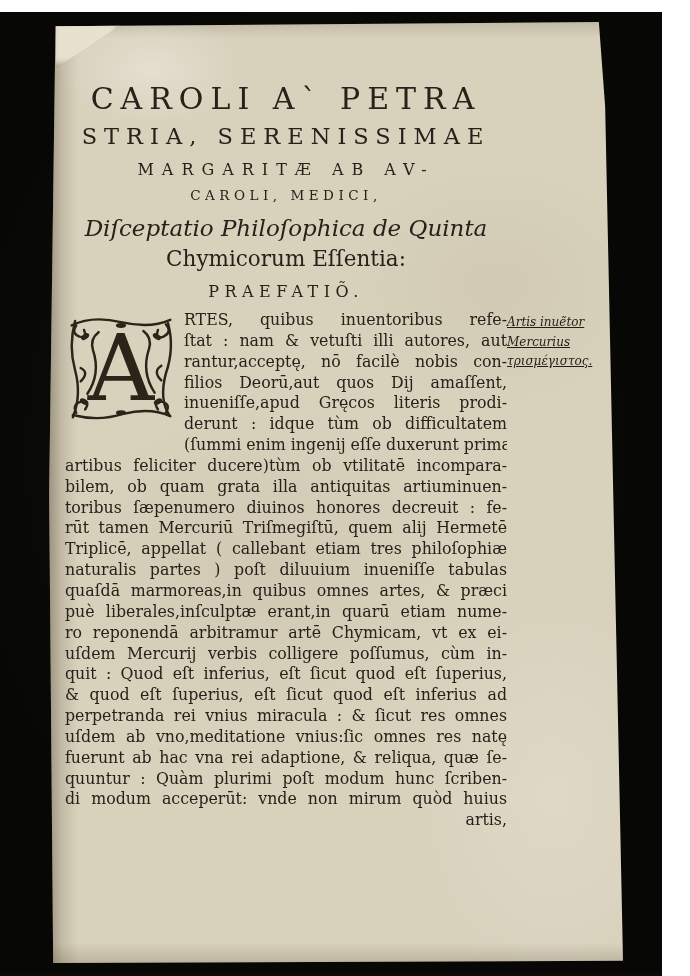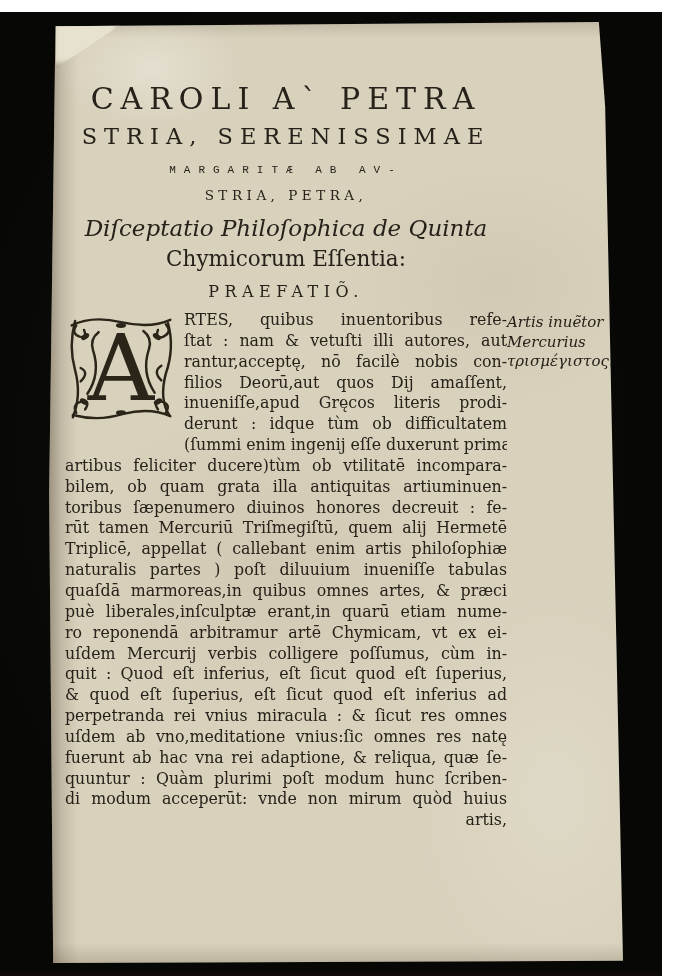--- a/index.html
+++ b/index.html
@@ -43,21 +43,21 @@
     position: absolute; left: 8px; top: 2px;
     width: 66px; height: 44px;
     clip-path: polygon(0 0, 100% 0, 0 100%);
     background: #e7e1cf;
     box-shadow: inset -4px -4px 6px rgba(88,76,50,0.5);
   }
 
   .t-line { position: absolute; left: 17px; width: 442px; text-align: center; white-space: nowrap; }
   .t1 { top: 60px;  font-size: 30px;   line-height: 34px; letter-spacing: 7px;  font-weight: 500; }
   .t2 { top: 100px; font-size: 22.5px; line-height: 28px; letter-spacing: 7px; }
-  .t3 { top: 137px; font-size: 11px;   line-height: 22px; letter-spacing: 8px; font-family: Liberation Mono, monospace; }
+  .t3 { top: 137px; font-size: 16px;   line-height: 22px; letter-spacing: 8px; }
   .t4 { top: 163px; font-size: 13.5px; line-height: 20px; letter-spacing: 4.5px; }
   .s1 { top: 191px; font-size: 23px; line-height: 30px; font-style: italic; }
   .s2 { top: 222px; font-size: 21.5px; line-height: 30px; }
   .pr { top: 259px; font-size: 16px;   line-height: 22px; letter-spacing: 5.5px; }
 
   
   .body-lines {
     position: absolute; left: 17px; top: 288px;
     width: 442px;
     font-size: 15.8px; line-height: 20.85px;
@@ -79,37 +79,38 @@
     width: 112px; height: 124px;
     margin: 2px 7px 0 0;
   }
   .dropcap svg { display: block; }
 
   
   .margin-note {
     position: absolute; left: 459px; top: 291px;
     width: 152px;
     font-style: italic;
-    font-size: 15px; line-height: 19.5px;
+    font-size: 12px; line-height: 19.5px;
     color: #241e16;
+    text-decoration: underline;
   }
   .margin-note > .gen-line { white-space: nowrap; }
 </style>
 </head>
 <body>
 
 <div class="scan">
   <div class="paper">
 
     <div class="fold"></div>
 
     <div class="t-line t1">CAROLI A` PETRA</div>
     <div class="t-line t2">STRIA, SERENISSIMAE</div>
     <div class="t-line t3">MARGARITÆ AB AV-</div>
-    <div class="t-line t4">STRIA, PETRA,</div>
+    <div class="t-line t4">CAROLI, MEDICI,</div>
 
     <div class="t-line s1">Diſceptatio Philoſophica de Quinta</div>
     <div class="t-line s2">Chymicorum Eſſentia:</div>
 
     <div class="t-line pr">PRAEFATIÕ.</div>
 
     <div class="body-lines">
       <div class="dropcap">
         <svg width="112" height="112" viewBox="0 0 100 100" xmlns="http://www.w3.org/2000/svg">
           <g fill="none" stroke="#2b2418" stroke-width="2.2" stroke-linecap="round">
@@ -141,21 +142,21 @@
         <div class="gen-line">ſtat : nam &amp; vetuſti illi autores, aut</div>
         <div class="gen-line">rantur,acceptę, nō facilè nobis con-</div>
         <div class="gen-line">filios Deorū,aut quos Dij amaſſent,</div>
         <div class="gen-line">inueniſſe,apud Gręcos literis prodi-</div>
         <div class="gen-line">derunt : idque tùm ob difficultatem</div>
         <div class="gen-line">(ſummi enim ingenij eſſe duxerunt primas lineas in</div>
         <div class="gen-line">artibus feliciter ducere)tùm ob vtilitatē incompara-</div>
         <div class="gen-line">bilem, ob quam grata illa antiquitas artiuminuen-</div>
         <div class="gen-line">toribus ſæpenumero diuinos honores decreuit : fe-</div>
         <div class="gen-line">rūt tamen Mercuriū Triſmegiſtū, quem alij Hermetē</div>
-        <div class="gen-line">Triplicē, appellat ( callebant enim artis philoſophiæ</div>
+        <div class="gen-line">Triplicē, appellat ( callebant etiam tres philoſophiæ</div>
         <div class="gen-line">naturalis partes ) poſt diluuium inueniſſe tabulas</div>
         <div class="gen-line">quaſdā marmoreas,in quibus omnes artes, &amp; præci</div>
         <div class="gen-line">puè liberales,inſculptæ erant,in quarū etiam nume-</div>
         <div class="gen-line">ro reponendā arbitramur artē Chymicam, vt ex ei-</div>
         <div class="gen-line">uſdem Mercurij verbis colligere poſſumus, cùm in-</div>
         <div class="gen-line">quit : Quod eſt inferius, eſt ſicut quod eſt ſuperius,</div>
         <div class="gen-line">&amp; quod eſt ſuperius, eſt ſicut quod eſt inferius ad</div>
         <div class="gen-line">perpetranda rei vnius miracula : &amp; ſicut res omnes</div>
         <div class="gen-line">uſdem ab vno,meditatione vnius:ſic omnes res natę</div>
         <div class="gen-line">fuerunt ab hac vna rei adaptione, &amp; reliqua, quæ ſe-</div>

